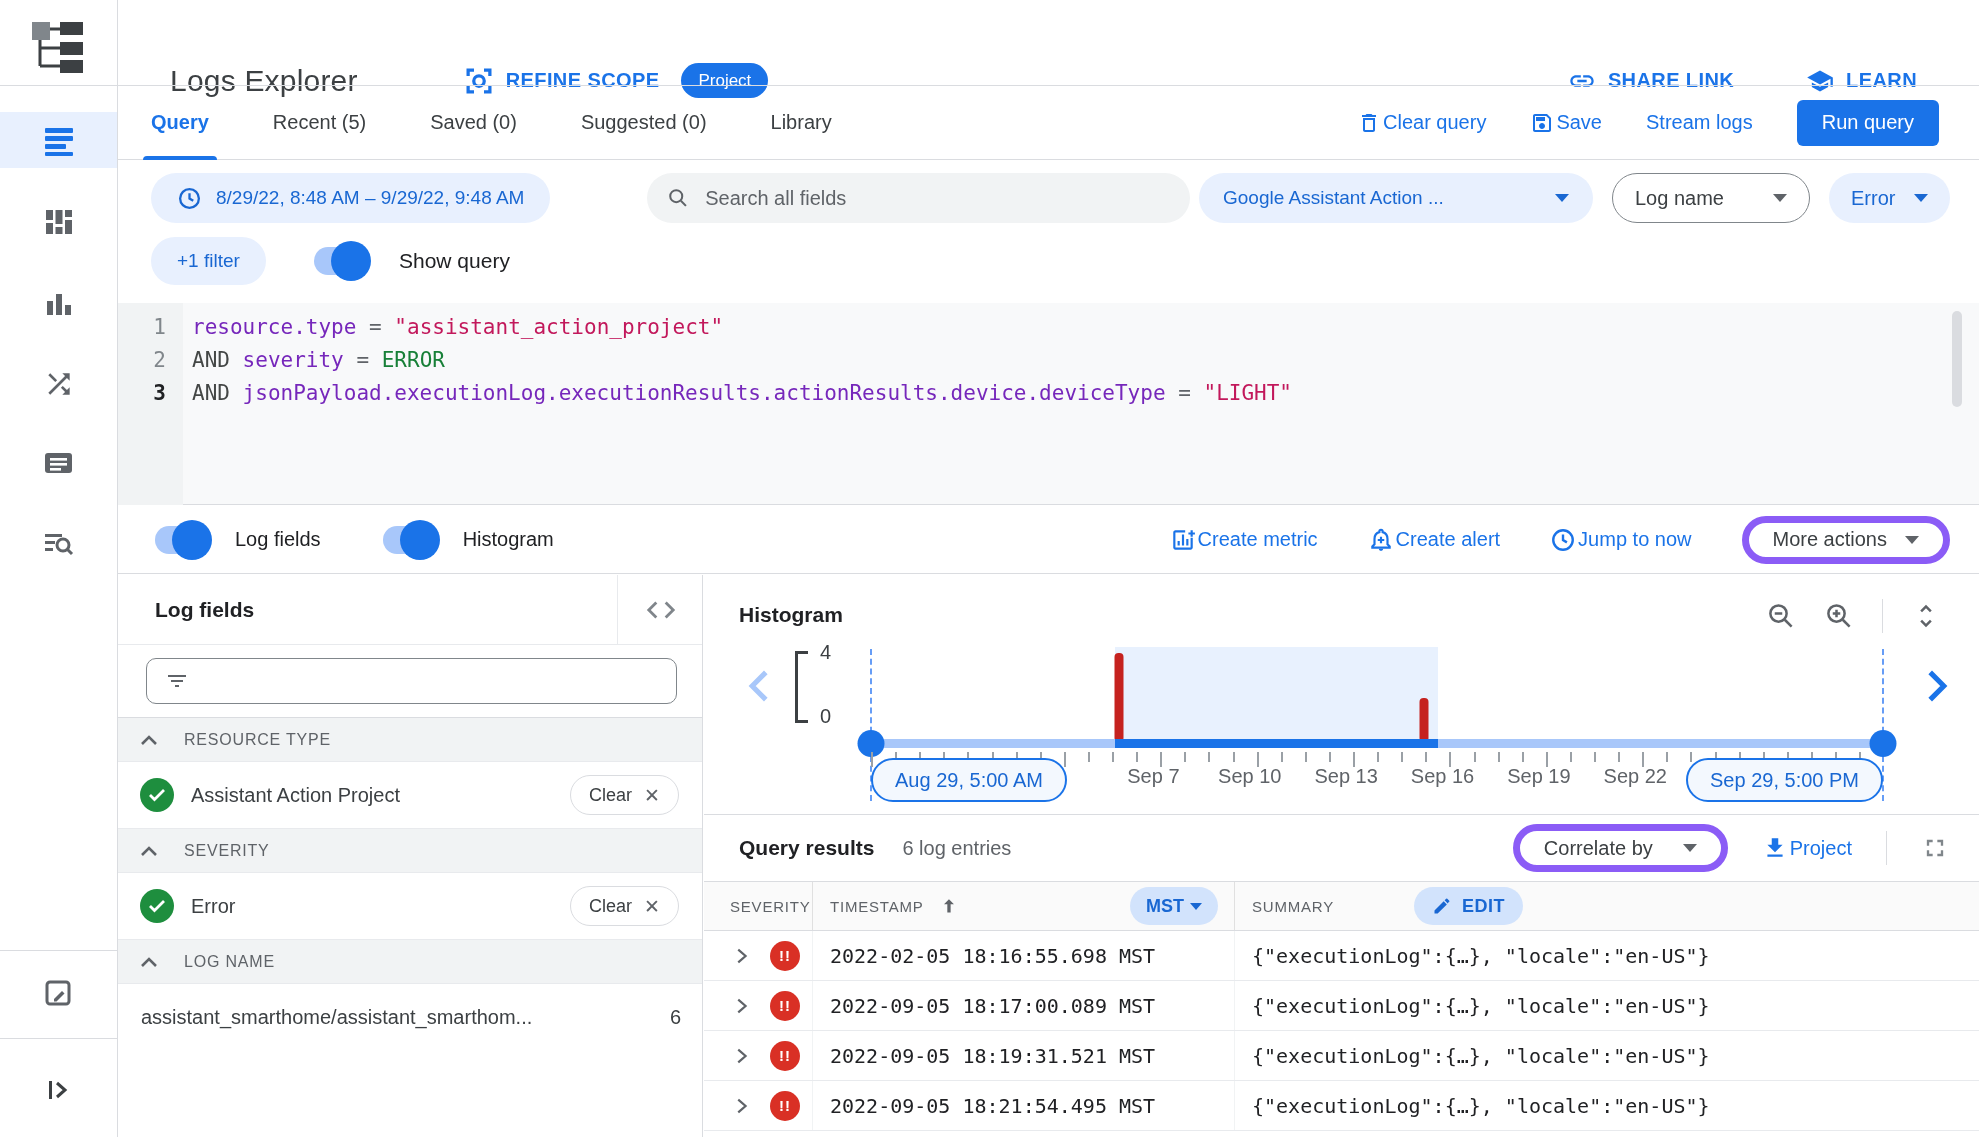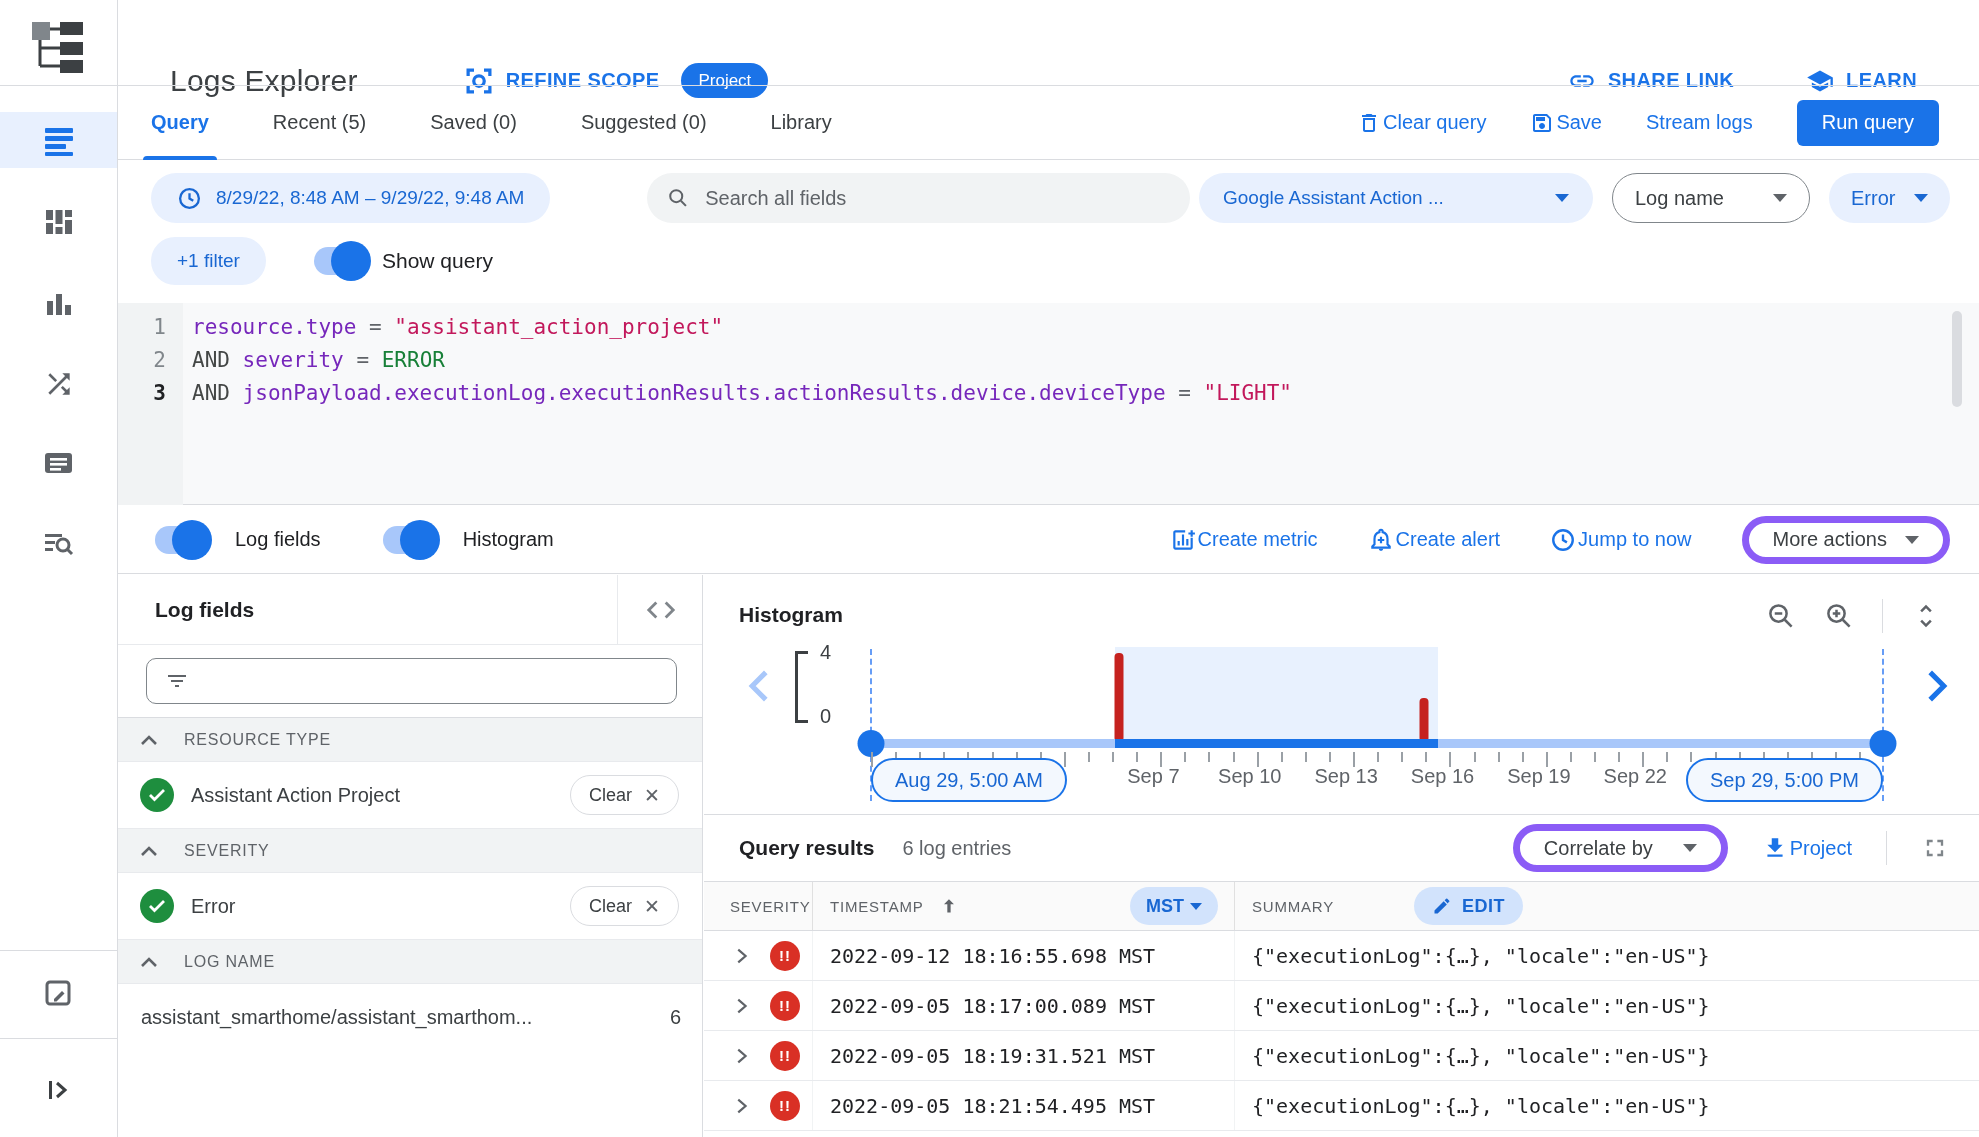--- a/index.html
+++ b/index.html
@@ -290,21 +290,21 @@
     <span class="caret gray" style="margin-left:auto"></span>
   </div>
   <div class="chip chip-blue" style="left:1711px; top:12px; width:121px; padding:0 22px; font-size:20px;">
     <span>Error</span>
     <span class="caret" style="margin-left:auto"></span>
   </div>
   <div class="chip chip-blue" style="left:33px; top:76px; height:48px; padding:0 26px; font-size:19px;">
     <span>+1 filter</span>
   </div>
   <div class="toggle" style="position:absolute; left:196px; top:86px;"></div>
-  <span style="position:absolute; left:264px; top:88px; font-size:21px; color:#202124;">Show query</span>
+  <span style="position:absolute; left:281px; top:88px; font-size:21px; color:#202124;">Show query</span>
 </div>
 
 <div id="editor">
   <div id="gutter"></div>
   <div class="line-num" style="top:8px">1</div>
   <div class="line-num" style="top:41px">2</div>
   <div class="line-num current" style="top:74px">3</div>
   <div class="code-line" style="top:8px"><span class="tk-field">resource.type</span><span class="tk-op"> </span><span class="tk-op">=</span><span class="tk-op"> </span><span class="tk-str">"assistant_action_project"</span></div>
   <div class="code-line" style="top:41px"><span class="tk-kw">AND</span><span> </span><span class="tk-field">severity</span><span class="tk-op"> </span><span class="tk-op">=</span><span class="tk-op"> </span><span class="tk-enum">ERROR</span></div>
   <div class="code-line" style="top:74px"><span class="tk-kw">AND</span><span> </span><span class="tk-field">jsonPayload.executionLog.executionResults.actionResults.device.deviceType</span><span class="tk-op"> </span><span class="tk-op">=</span><span class="tk-op"> </span><span class="tk-str">"LIGHT"</span></div>
@@ -523,21 +523,21 @@
   </div>
 
   <div class="trow">
     <div class="col-sev">
       <svg class="row-chev" width="22" height="22" viewBox="0 0 24 24">
           <path d="M9 5l8 7-8 7" fill="none" stroke="#5f6368" stroke-width="2.4"></path>
         </svg>
       <div class="err-badge">!!</div>
     </div>
     <div class="col-ts">
-        <span class="mono">2022-09-12 18:16:55.698 MST</span>
+        <span class="mono">2022-02-05 18:16:55.698 MST</span>
       </div>
     <div class="col-sum">
         <span class="mono">{"executionLog":{…}, "locale":"en-US"}</span>
       </div>
   </div>
   <div class="trow">
     <div class="col-sev">
       <svg class="row-chev" width="22" height="22" viewBox="0 0 24 24">
           <path d="M9 5l8 7-8 7" fill="none" stroke="#5f6368" stroke-width="2.4"></path>
         </svg>

